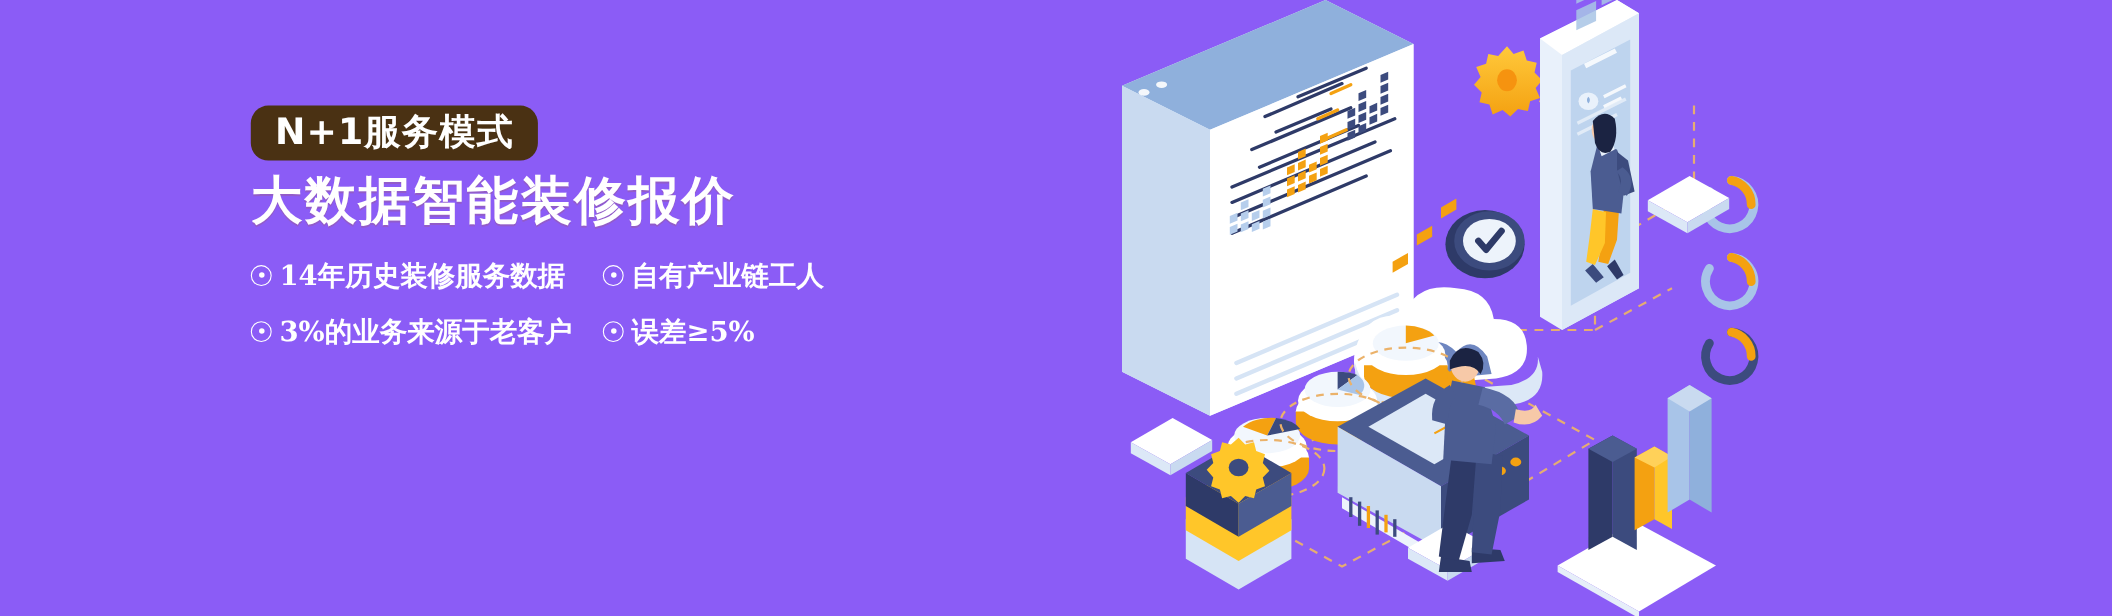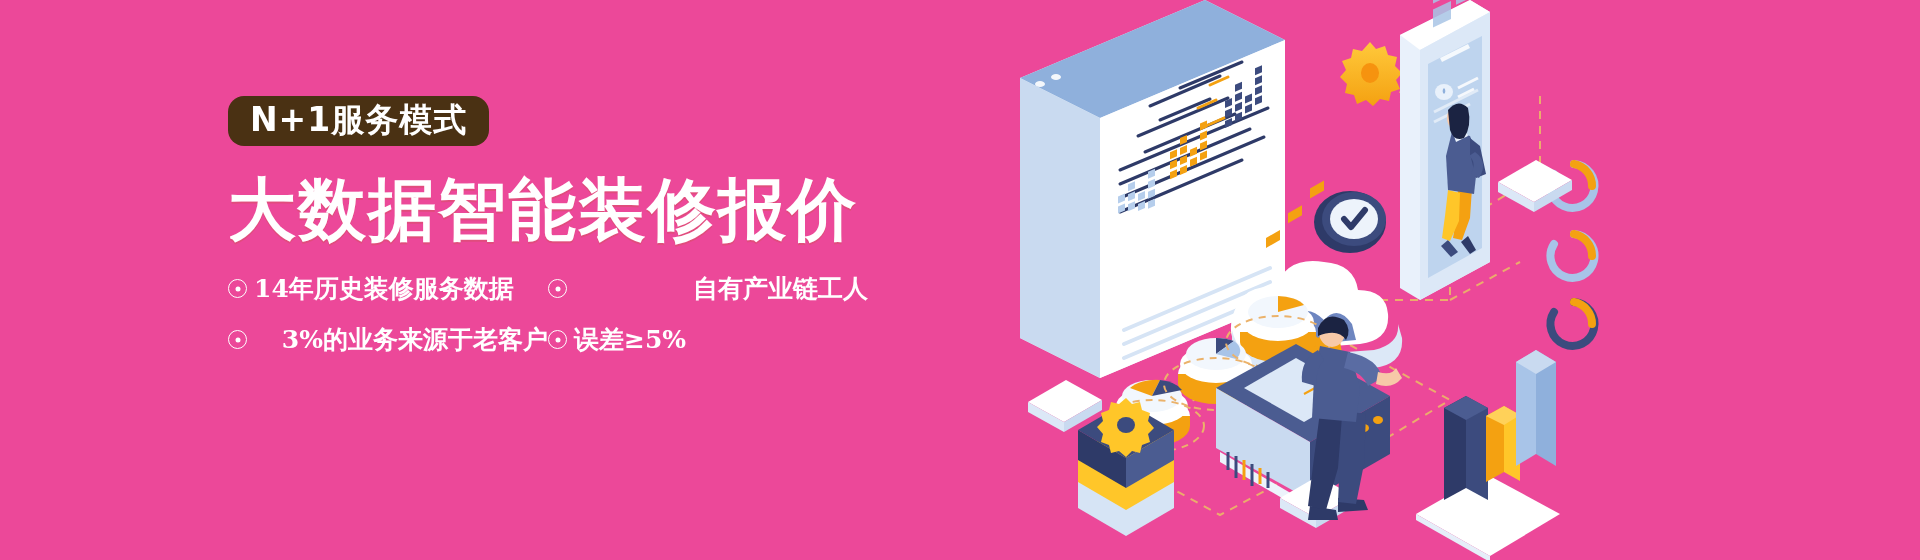--- a/index.html
+++ b/index.html
@@ -2,54 +2,54 @@
 <html><head>
 <meta charset="utf-8">
 <style>
   html,body{margin:0;padding:0;}
   body{
     width:1920px;height:560px;overflow:hidden;
     font-family:"Liberation Sans","DejaVu Sans",sans-serif;
   }
   .banner{
     position:relative;width:1920px;height:560px;
-    background:#ec4899;overflow:hidden;
+    background:#8b5cf6;overflow:hidden;
   }
 
   
   .copy{position:absolute;left:228px;top:96px;width:760px;}
 
   .badge{
     display:inline-block;background:#4A3113;color:#FFFFFF;
     border-radius:16px;padding:7px 22px 10px 22px;
     font-size:33px;line-height:1;font-weight:bold;
     letter-spacing:1px;
     font-family:"DejaVu Sans","Liberation Sans",sans-serif;
   }
 
   .headline{
-    margin-top:28px;color:#FFFFFF;font-weight:bold;
-    font-size:68px;line-height:1.06;letter-spacing:2px;
+    margin-top:12px;color:#FFFFFF;font-weight:bold;
+    font-size:47px;line-height:1.06;letter-spacing:2px;
     font-family:"DejaVu Sans","Liberation Sans",sans-serif;
     white-space:nowrap;
     text-shadow:0 2px 0 rgba(180,95,0,.18);
   }
 
   .bullets{
     margin-top:30px;display:flex;flex-wrap:wrap;width:640px;
     font-family:"DejaVu Serif","Liberation Serif",serif;
   }
   .bullet{
     color:#FFFFFF;font-size:25px;line-height:1;
     margin:0 0 26px 0;display:flex;align-items:center;
     white-space:nowrap;
     font-weight:bold;
   }
   .bullet.col-a{width:320px;}
-  .bullet.col-b{width:320px;justify-content:space-between;}
+  .bullet.col-b{width:320px;}
   .bullet .dot{
     display:inline-block;width:17px;height:17px;border-radius:50%;
     border:1.6px solid #FFFFFF;margin-right:7px;position:relative;
     flex:none;
   }
   .bullet .dot:after{
     content:"";position:absolute;left:50%;top:50%;
     width:5px;height:5px;border-radius:50%;background:#FFFFFF;
     transform:translate(-50%,-50%);
   }

